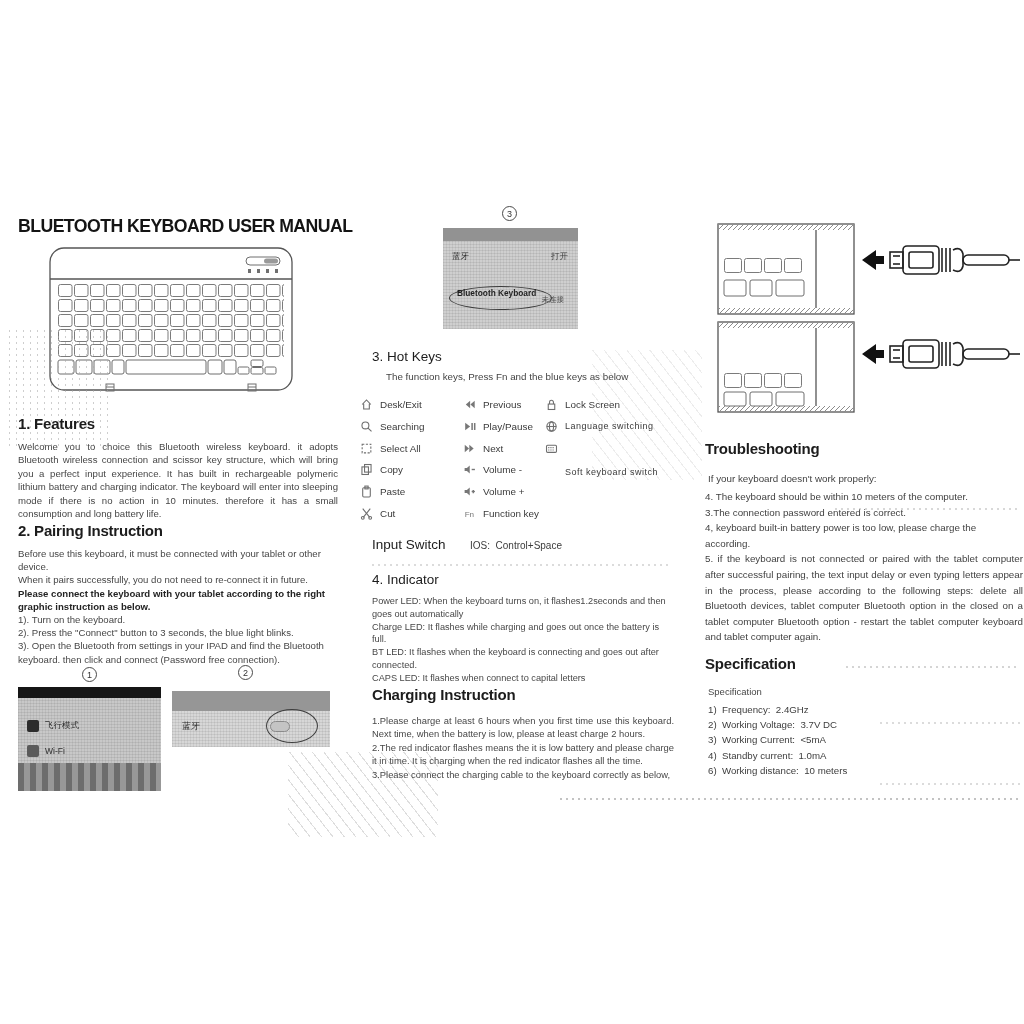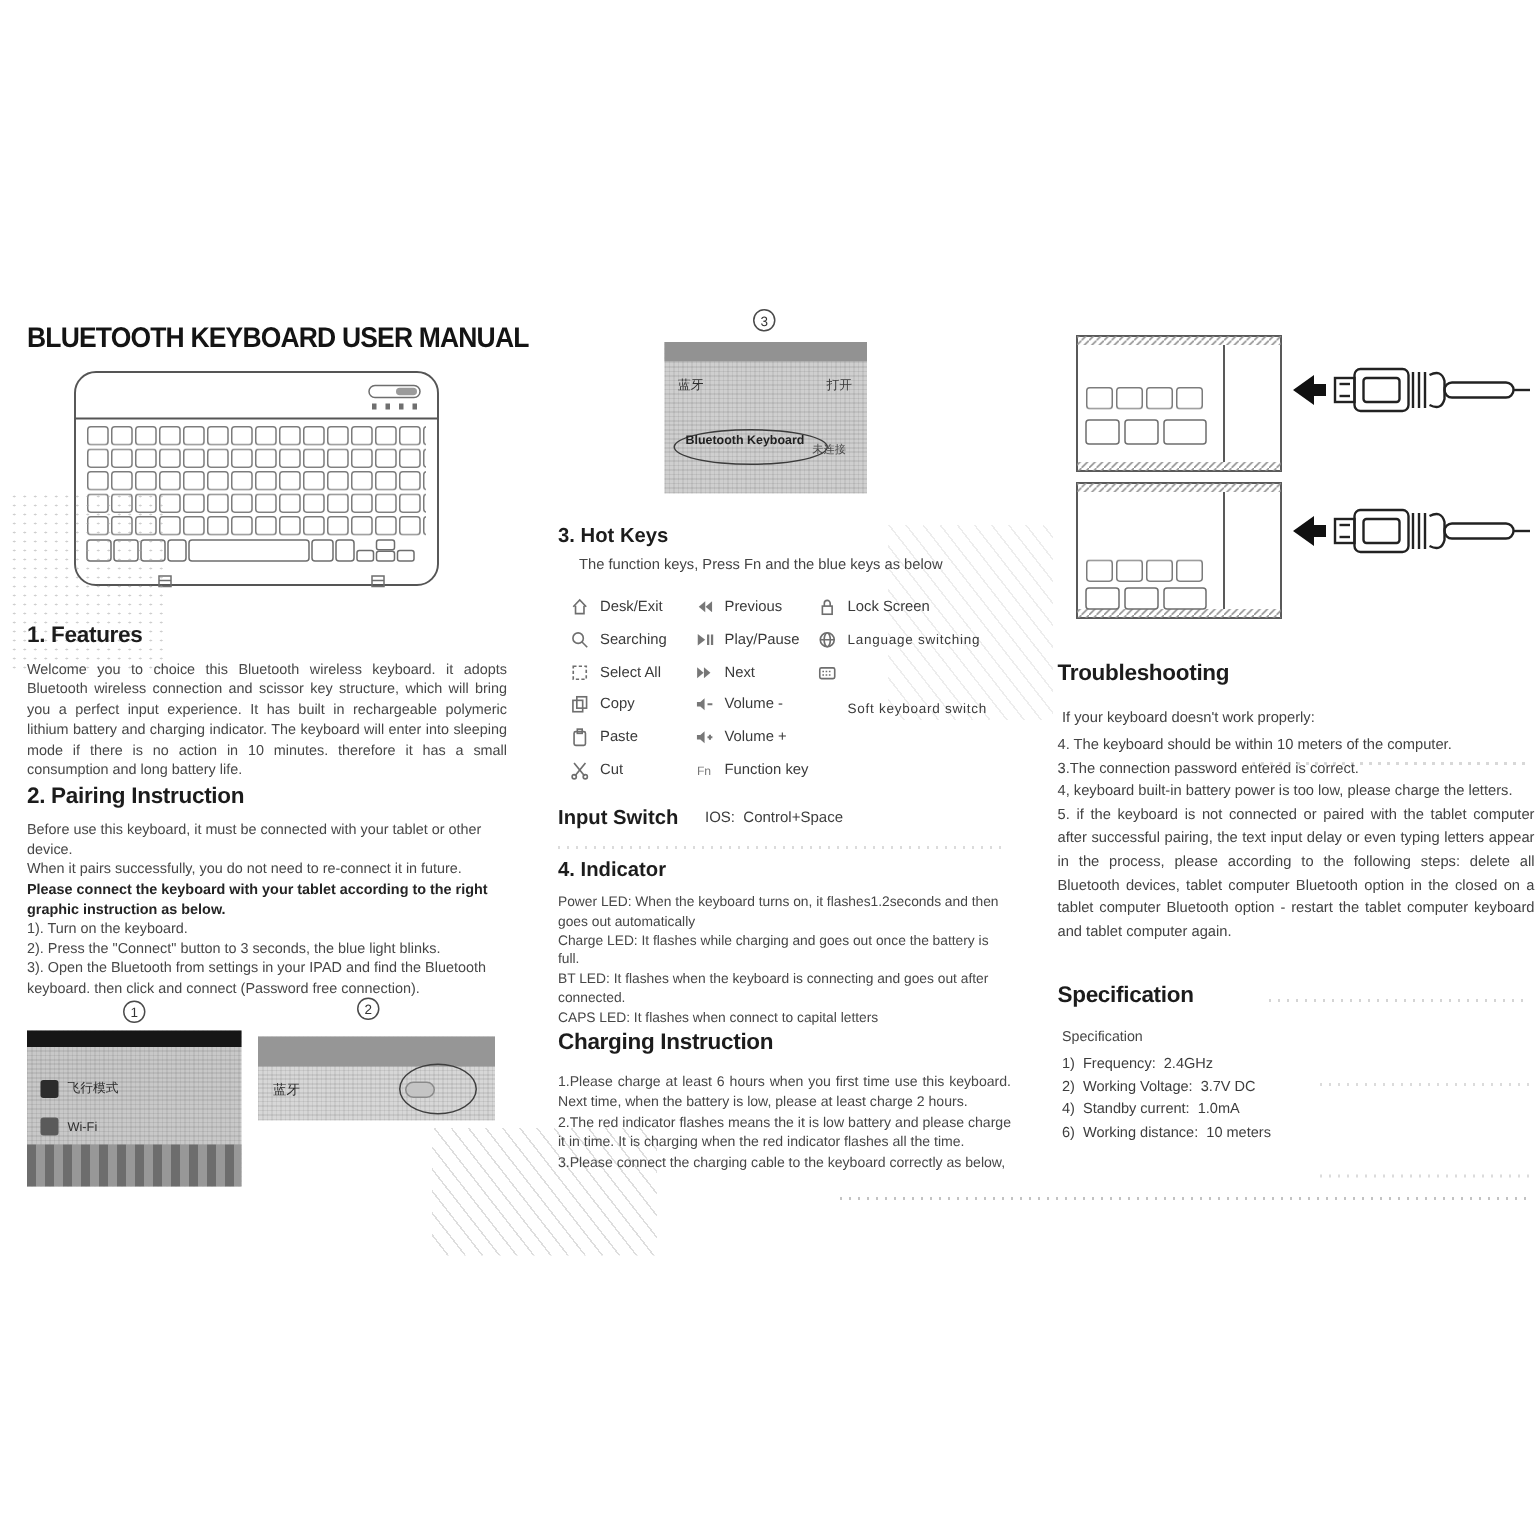--- a/index.html
+++ b/index.html
@@ -3,21 +3,21 @@
 <meta charset="utf-8">
 <style>
   *{margin:0;padding:0;box-sizing:border-box}
   html,body{width:1024px;height:1024px;background:#ffffff;overflow:hidden}
   body{font-family:"Liberation Sans",sans-serif;color:#404040;position:relative}
   .abs{position:absolute}
 
   
   .title{font-size:19px;font-weight:bold;color:#141414;letter-spacing:-0.6px;transform:scaleX(.93);transform-origin:left top;white-space:nowrap}
   .sec{font-size:15px;font-weight:bold;color:#1c1c1c;letter-spacing:-0.2px}
-  .sec-sm{font-size:13.5px;font-weight:bold;color:#1c1c1c}
+  .sec-sm{font-size:13.5px;font-weight:normal;color:#1c1c1c}
 
   
   .txt{font-size:9.6px;line-height:13.4px;color:#474747;text-align:justify}
   .line{font-size:9.6px;line-height:13.2px;color:#474747}
   .bold{font-weight:bold;color:#242424}
   .ts-item{font-size:9.8px;line-height:15.6px;color:#424242}
   .spec-item{font-size:9.7px;line-height:15.2px;color:#3d3d3d;white-space:pre}
 
   
   .hk-col{position:absolute;display:flex;flex-direction:column;gap:8.8px}
@@ -150,21 +150,21 @@
   <span class="cn" style="position:absolute;right:10px;top:23px;font-size:8.5px;color:#3a3a3a">打开</span>
   <span style="position:absolute;left:6px;top:58px;width:103px;height:24px;border:1.6px solid #3b3b3b;border-radius:50%"></span>
   <span style="position:absolute;left:14px;top:60px;font-size:8.3px;font-weight:bold;color:#1f1f1f">Bluetooth Keyboard</span>
   <span class="cn" style="position:absolute;right:14px;top:67px;font-size:7.5px;color:#4a4a4a">未连接</span>
 </div>
 <div class="hatch" style="left:592px;top:350px;width:110px;height:130px;opacity:.3"></div>
 
 <h2 class="abs sec-sm" style="left:372px;top:349px">3. Hot Keys</h2>
 <div class="abs" style="left:386px;top:371px;font-size:9.8px;color:#444">The function keys,  Press Fn and the blue keys as below</div>
 
-<div class="hk-col" style="left:380px;top:398px">
+<div class="hk-col" style="left:360px;top:398px">
   <div class="hk-row">
     <svg class="hk-icon" width="13" height="13" viewBox="0 0 12 12">
         <path class="thin" d="M2 6 L6 1.8 L10 6 M3.4 5.4 V10.2 H8.6 V5.4"></path>
       </svg>
     <span class="hk-label">Desk/Exit</span>
   </div>
   <div class="hk-row">
     <svg class="hk-icon" width="13" height="13" viewBox="0 0 12 12">
         <circle class="thin" cx="5" cy="5" r="3.2"></circle>
         <line class="thin" x1="7.4" y1="7.4" x2="10.6" y2="10.6"></line>
@@ -364,28 +364,29 @@
     <rect x="103" y="17" width="46" height="10" rx="5"></rect>
     <line x1="149" y1="22" x2="160" y2="22"></line>
   </g>
 </svg>
 
 <h2 class="abs sec" style="left:705px;top:440px">Troubleshooting</h2>
 <div class="abs ts-item" style="left:708px;top:471px">If your keyboard doesn't work properly:</div>
 <div class="abs" style="left:705px;top:489px;width:318px">
   <p class="ts-item">4. The keyboard should be within 10 meters of the computer.</p>
   <p class="ts-item">3.The connection password entered is correct.</p>
-  <p class="ts-item">4, keyboard built-in battery power is too low, please charge the letters.</p>
+  <p class="ts-item">4, keyboard built-in battery power is too low, please charge the according.</p>
   <p class="ts-item" style="text-align:justify">5. if the keyboard is not connected or paired with the tablet computer after successful pairing, the text input delay or even typing letters appear in the process, please according to the following steps: delete all Bluetooth devices, tablet computer Bluetooth option in the closed on a tablet computer Bluetooth option - restart the tablet computer keyboard and tablet computer again.</p>
 </div>
 <div class="dotline" style="left:835px;top:508px;width:185px;opacity:.55"></div>
 
 <h2 class="abs sec" style="left:705px;top:655px">Specification</h2>
 <div class="dotline" style="left:846px;top:666px;width:172px;opacity:.6"></div>
 <div class="abs" style="left:708px;top:686px;font-size:9.5px;color:#474747">Specification</div>
 <div class="abs" style="left:708px;top:702px;width:316px">
   <p class="spec-item">1)  Frequency:  2.4GHz</p>
   <p class="spec-item">2)  Working Voltage:  3.7V DC</p>
+  <p class="spec-item">3)  Working Current:  &lt;5mA</p>
   <p class="spec-item">4)  Standby current:  1.0mA</p>
   <p class="spec-item">6)  Working distance:  10 meters</p>
 </div>
 <div class="dotline" style="left:880px;top:722px;width:140px;opacity:.5"></div>
 <div class="dotline" style="left:880px;top:783px;width:140px;opacity:.5"></div>
 
 </body></html>

